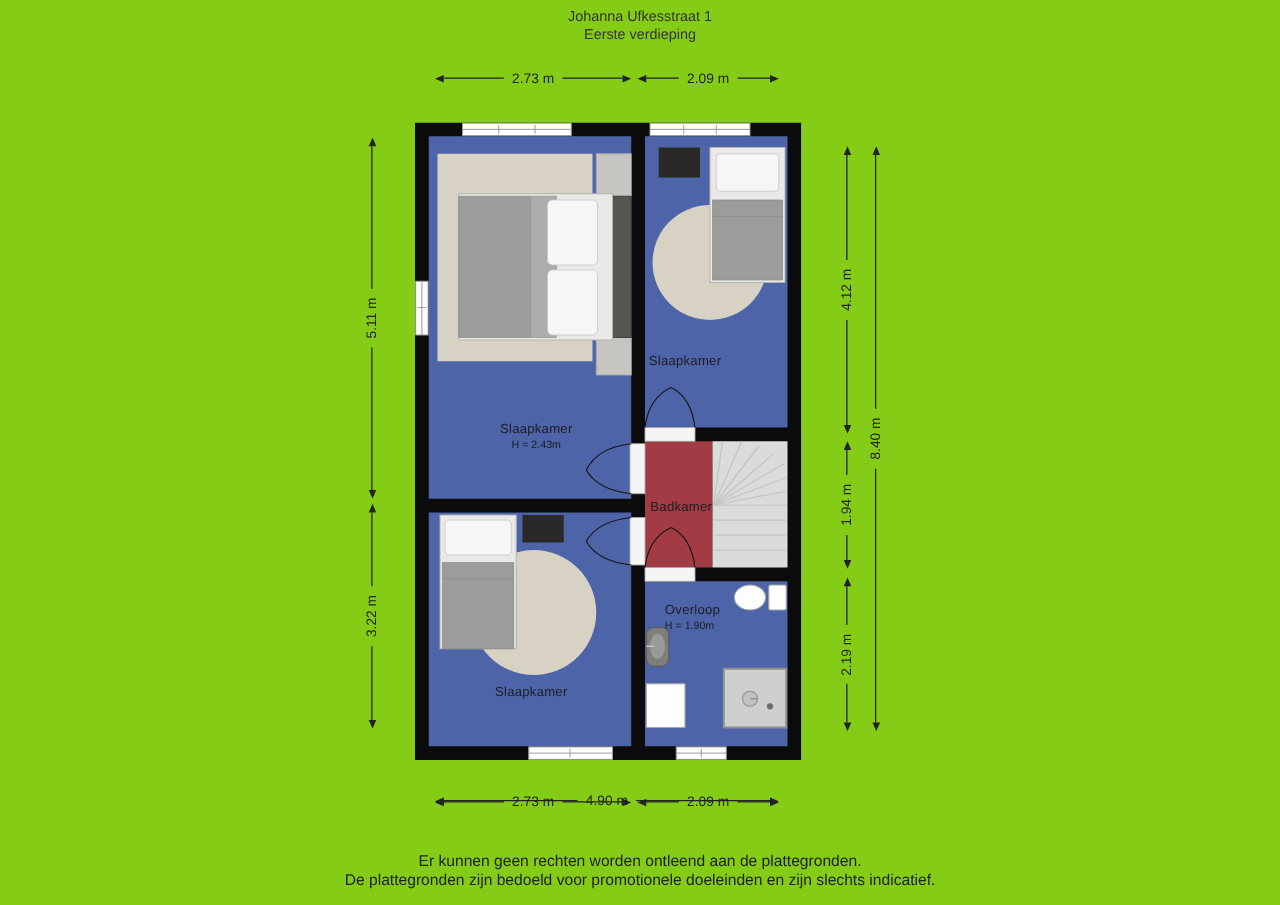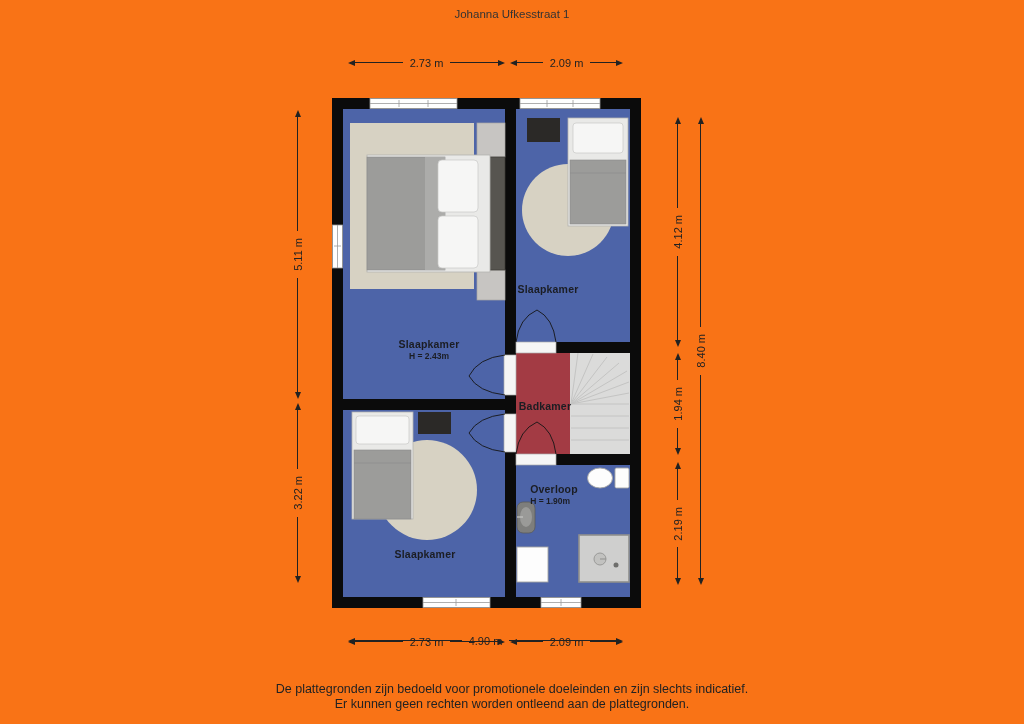--- a/index.html
+++ b/index.html
@@ -4,21 +4,21 @@
 <style>
   :root{
     --floor:#4D64A8;
     --landing:#A33B44;
     --wall:#0B0B0B;
     --rug:#D7D2C3;
     --stairs:#DBDBDA;
   }
   html,body{margin:0;padding:0;background:#ffffff;}
   #canvas{
-    position:relative;width:1024px;height:724px;background:#f97316;overflow:hidden;
+    position:relative;width:1024px;height:724px;background:#84cc16;overflow:hidden;
     font-family:"Liberation Sans",sans-serif;color:#222;
   }
   
   .title-block{position:absolute;left:0;top:8px;width:100%;text-align:center;font-size:11.5px;line-height:13.5px;color:#333;}
   .footer-block{position:absolute;left:0;top:682px;width:100%;text-align:center;font-size:12.5px;line-height:15px;color:#222;}
   
   .dim-h{position:absolute;display:flex;align-items:center;height:13px;text-align:center;}
   .dim-h .ln{flex:1;height:0;border-top:1px solid #222;}
   .dim-h .ah{width:0;height:0;border-top:3.5px solid transparent;border-bottom:3.5px solid transparent;}
   .dim-h .ah.l{border-right:7px solid #222;}
@@ -26,21 +26,21 @@
   .dim-h .lb{padding:0 7px;font-size:11px;white-space:nowrap;}
   .dim-v{position:absolute;display:flex;flex-direction:column;align-items:center;width:13px;}
   .dim-v .ln{flex:1;width:0;border-left:1px solid #222;}
   .dim-v .av{width:0;height:0;border-left:3.5px solid transparent;border-right:3.5px solid transparent;}
   .dim-v .av.t{border-bottom:7px solid #222;}
   .dim-v .av.b{border-top:7px solid #222;}
   .dim-v .lb{font-size:11px;white-space:nowrap;writing-mode:vertical-rl;transform:rotate(180deg);padding:7px 0;}
   
   .plan{position:absolute;left:332px;top:98px;width:309px;height:510px;}
   .plan svg{display:block;}
-  .rlabel{position:absolute;transform:translate(-50%,-50%);text-align:center;white-space:nowrap;color:#1B1D23;font-weight:bold;}
+  .rlabel{position:absolute;transform:translate(-50%,-50%);text-align:center;white-space:nowrap;color:#1B1D23;}
   .rlabel .rname{display:block;font-size:10.5px;letter-spacing:.2px;}
   .rlabel .rheight{display:block;font-size:8.5px;margin-top:1px;}
   
   .wall{fill:var(--wall);}
   .room{fill:var(--floor);}
   .landing{fill:var(--landing);}
   .stairs{fill:var(--stairs);}
   .rug{fill:var(--rug);}
   .win{fill:#ffffff;stroke:#9A9A9A;stroke-width:.8;}
   .winline{stroke:#9A9A9A;stroke-width:.8;}
@@ -57,20 +57,21 @@
   .basin{fill:#7E7E7C;stroke:#5B5B59;stroke-width:.8;}
   .shower{fill:#CFCFCE;stroke:#8F8F8D;stroke-width:1.6;}
 </style>
 </head>
 <body>
 
 <div id="canvas">
 
   <div class="title-block">
     <div>Johanna Ufkesstraat 1</div>
+    <div>Eerste verdieping</div>
   </div>
 
   <div class="dim-h" style="left:348px;top:56px;width:157px">
     <span class="ah l"></span>
       <span class="ln"></span>
     <span class="lb">2.73 m</span>
     <span class="ln"></span>
       <span class="ah r"></span>
   </div>
   <div class="dim-h" style="left:510px;top:56px;width:113px">
@@ -289,17 +290,17 @@
     <div class="rlabel" style="left:213px;top:308px">
       <span class="rname">Badkamer</span>
     </div>
     <div class="rlabel" style="left:222px;top:396px">
       <span class="rname">Overloop</span>
       <span class="rheight" style="text-align:left">H = 1.90m</span>
     </div>
   </div>
 
   <div class="footer-block">
+    <div>Er kunnen geen rechten worden ontleend aan de plattegronden.</div>
     <div>De plattegronden zijn bedoeld voor promotionele doeleinden en zijn slechts indicatief.</div>
-    <div>Er kunnen geen rechten worden ontleend aan de plattegronden.</div>
   </div>
 
 </div>
 
 </body></html>

